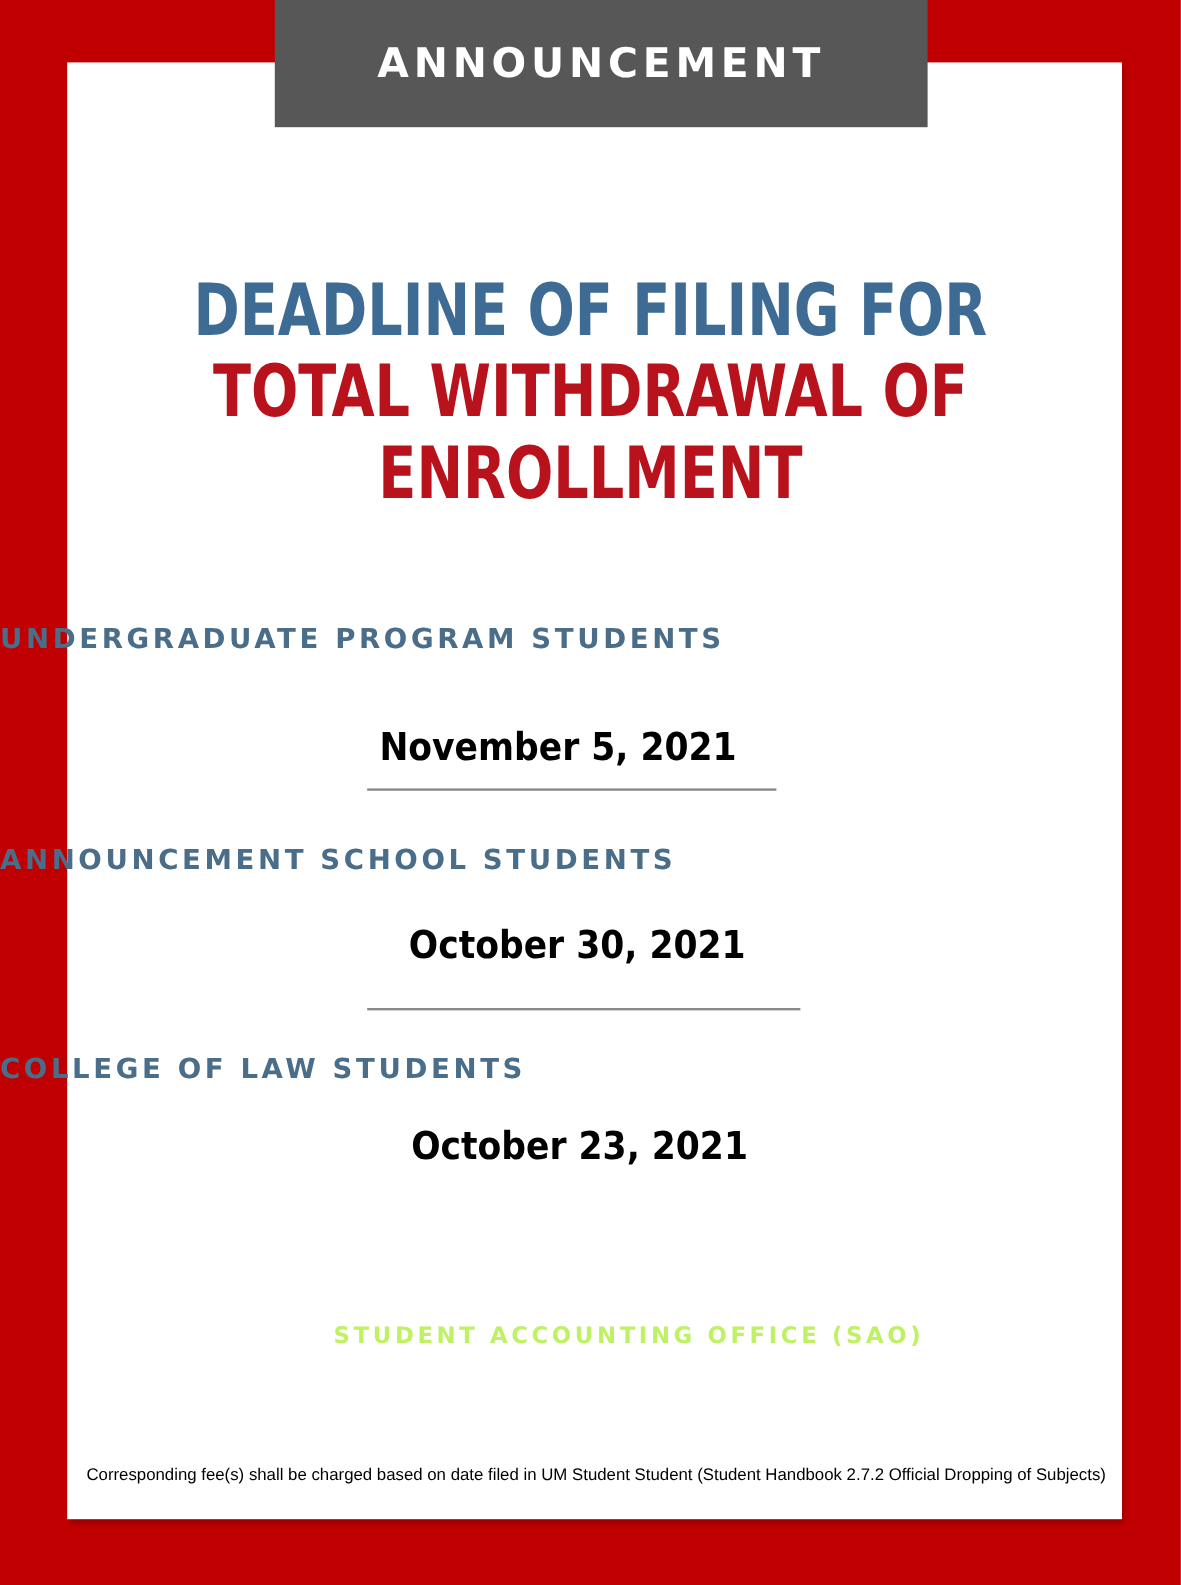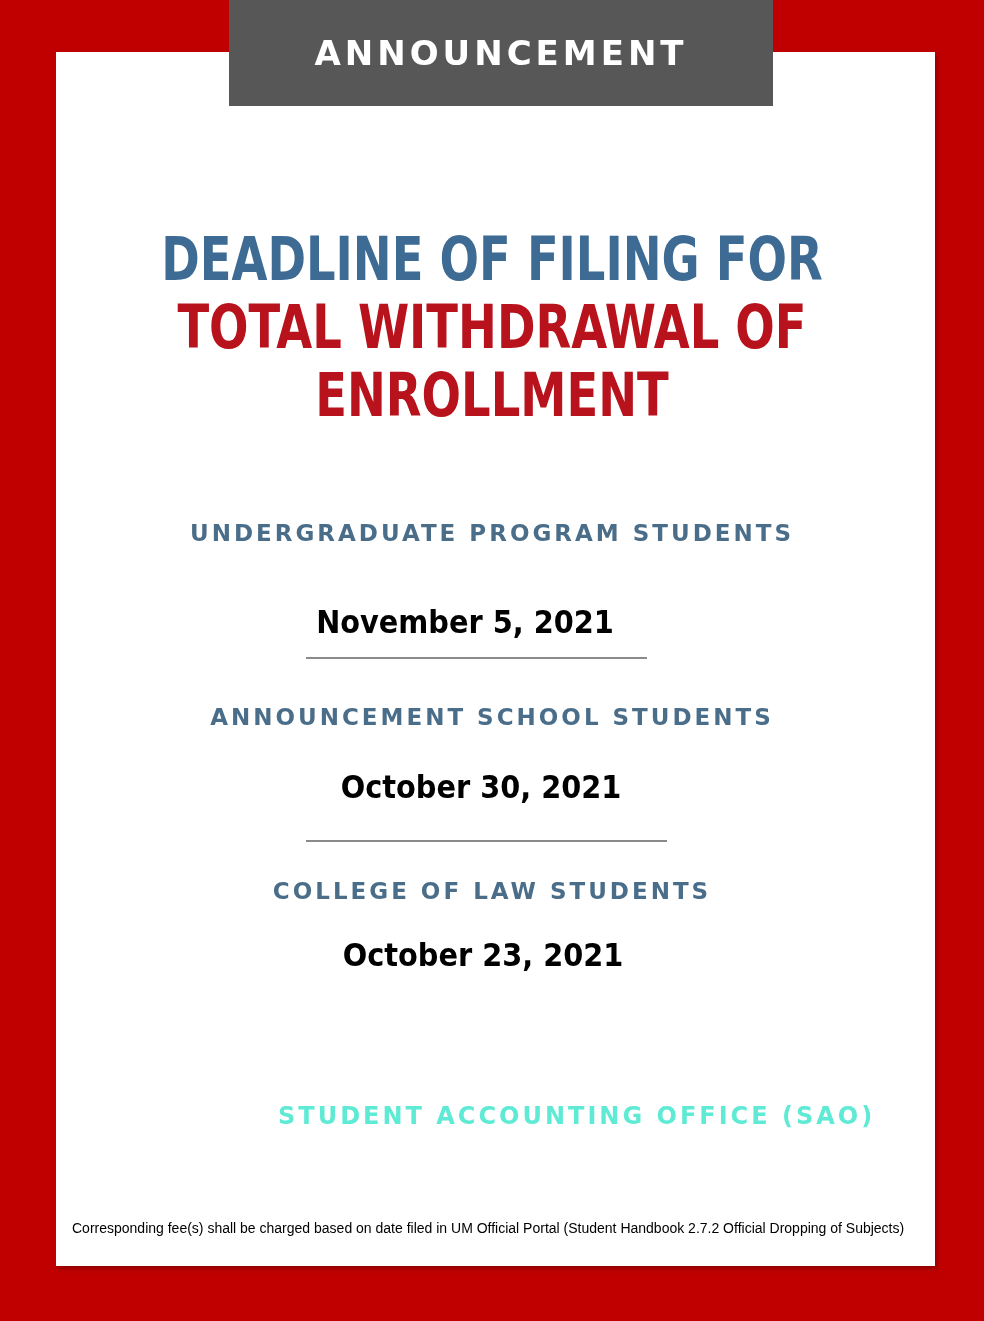--- a/index.html
+++ b/index.html
@@ -23,34 +23,34 @@
   .title {
     position:absolute; left:0; width:984px; text-align:center;
     font-family:"DejaVu Sans Condensed","DejaVu Sans", sans-serif;
     font-weight:bold; font-size:60px; line-height:66px;
     transform:scaleX(0.86); transform-origin:center;
   }
   .t1 { top:226px; color:#3d6b94; }
   .t2 { top:294px; color:#b8121c; }
   .t3 { top:362px; color:#b8121c; }
   .group-label {
-    position:absolute; left:0; width:984px; text-align:center;
+    position:absolute; left:0; width:984px; 
     font-family:"DejaVu Sans", sans-serif; font-weight:bold;
     font-size:23px; letter-spacing:3px; color:#4a6d89;
   }
   .date {
     position:absolute; left:0; width:984px; text-align:center;
     font-family:"DejaVu Sans Condensed","DejaVu Sans", sans-serif; font-weight:bold;
     font-size:32px; color:#000;
   }
   .rule { position:absolute; height:2px; background:#8a8a8a; }
   .sao {
     position:absolute; left:278px; top:1102px; width:640px;
     font-family:"DejaVu Sans", sans-serif; font-weight:bold;
-    font-size:24px; letter-spacing:3px; color:#5eead4;
+    font-size:19px; letter-spacing:3px; color:#bef264;
   }
   .note {
     position:absolute; left:72px; top:1219px; width:850px;
     font-family:"Liberation Sans", sans-serif; font-size:14px; line-height:19px; color:#000;
   }
 </style>
 </head>
 <body>
 
 <div class="card"></div>
@@ -69,13 +69,13 @@
 
 <div class="group-label" style="top:704px;">ANNOUNCEMENT SCHOOL STUDENTS</div>
 <div class="date" style="top:768px; left:-11px;">October 30, 2021</div>
 <div class="rule" style="left:306px; top:840px; width:361px;"></div>
 
 <div class="group-label" style="top:878px;">COLLEGE OF LAW STUDENTS</div>
 <div class="date" style="top:936px; left:-9px;">October 23, 2021</div>
 
 <div class="sao">STUDENT ACCOUNTING OFFICE (SAO)</div>
 
-<div class="note">Corresponding fee(s) shall be charged based on date filed in UM Official Portal (Student Handbook 2.7.2 Official Dropping of Subjects)</div>
+<div class="note">Corresponding fee(s) shall be charged based on date filed in UM Student Student (Student Handbook 2.7.2 Official Dropping of Subjects)</div>
 
 </body></html>

